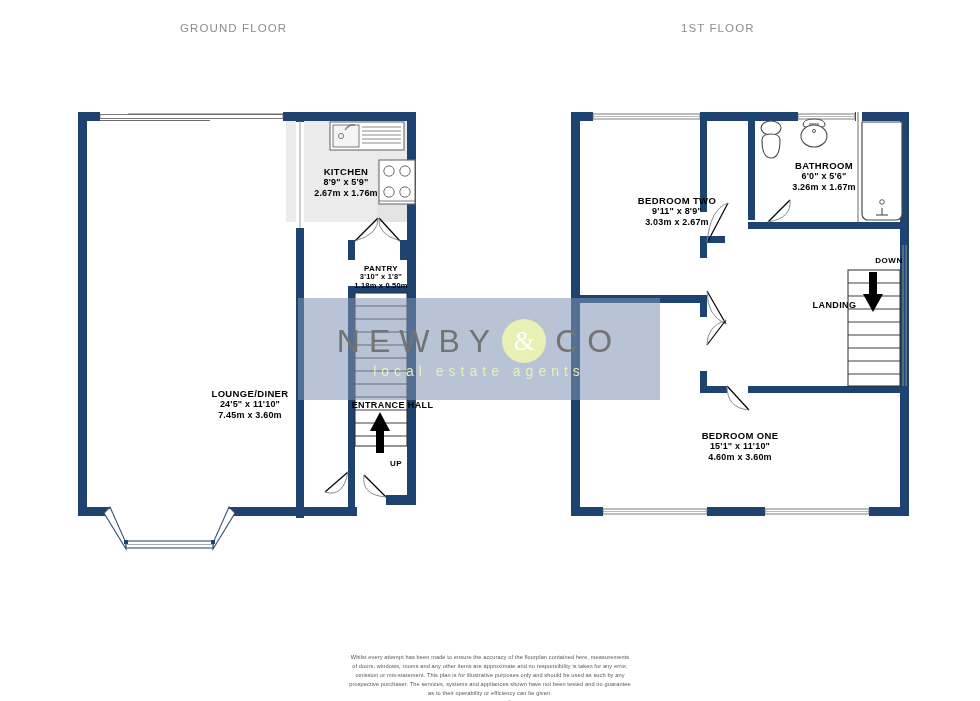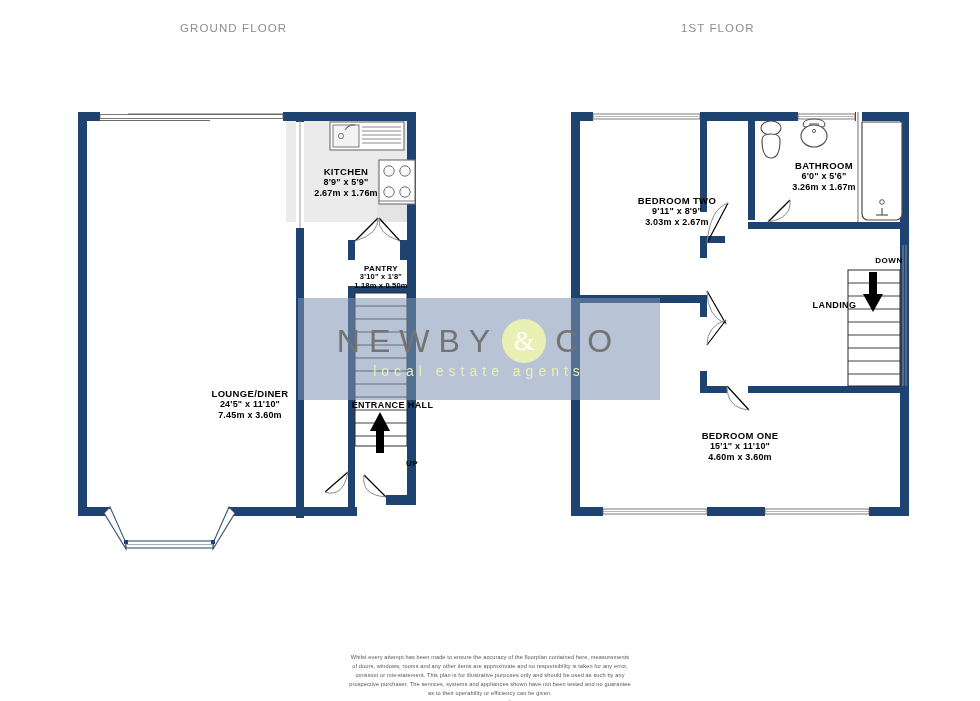--- a/index.html
+++ b/index.html
@@ -393,21 +393,21 @@
 
   <div class="room-label" style="left:740px; top:430px;">
     <span class="rl-name">BEDROOM ONE</span>
     <span class="rl-imp">15'1"  x 11'10"</span>
     <span class="rl-met">4.60m  x 3.60m</span>
   </div>
 
   <div class="plain-label" style="left:381px; top:400px;">ENTRANCE HALL</div>
   <div class="plain-label" style="left:823px; top:300px;">LANDING</div>
 
-  <div class="dir-label" style="left:396px; top:459px;">UP</div>
+  <div class="dir-label" style="left:380px; top:459px;">UP</div>
   <div class="dir-label" style="left:873px; top:256px;">DOWN</div>
 
   <div id="watermark">
     <div id="watermark-row">
       <span class="wm-word">NEWBY</span>
       <span id="wm-amp-wrap">
         <span id="wm-amp">&amp;</span>
       </span>
       <span class="wm-word">CO</span>
     </div>

